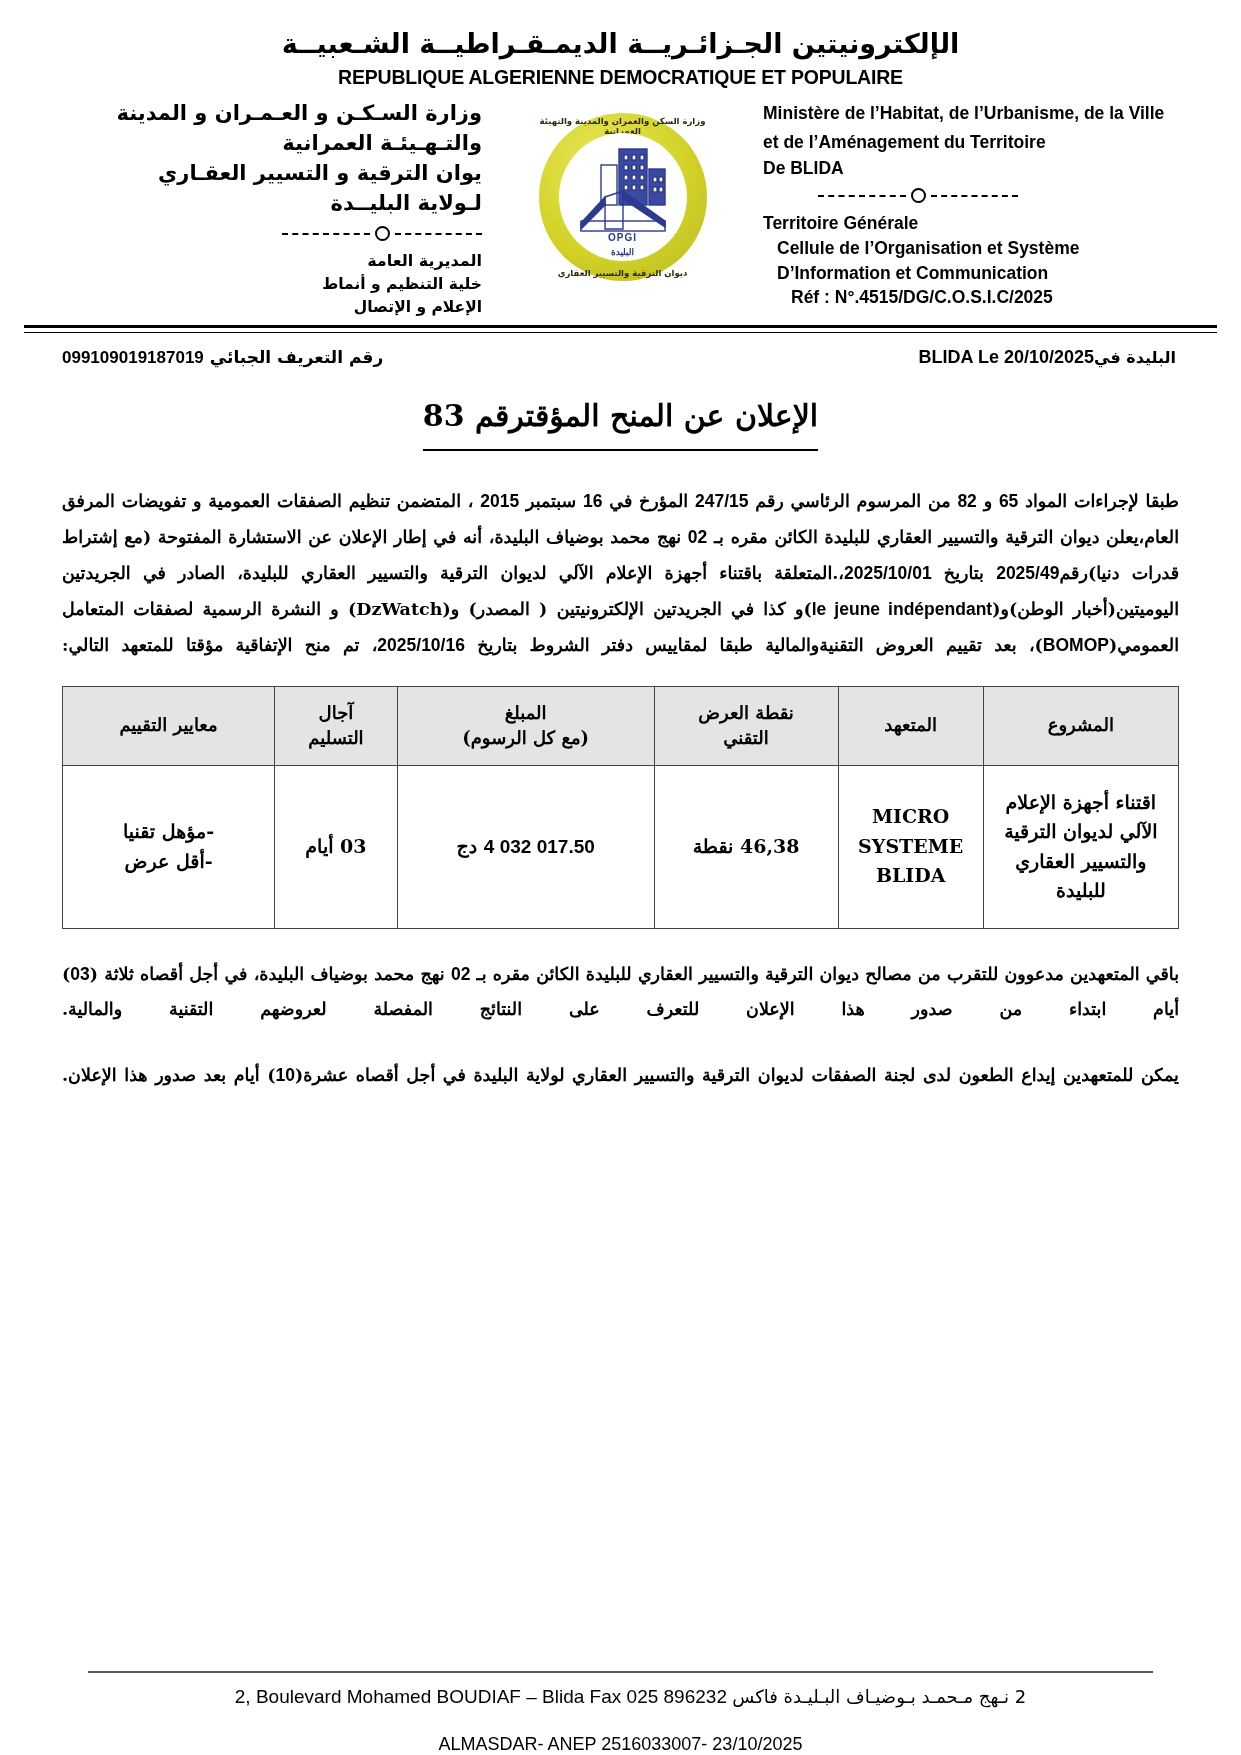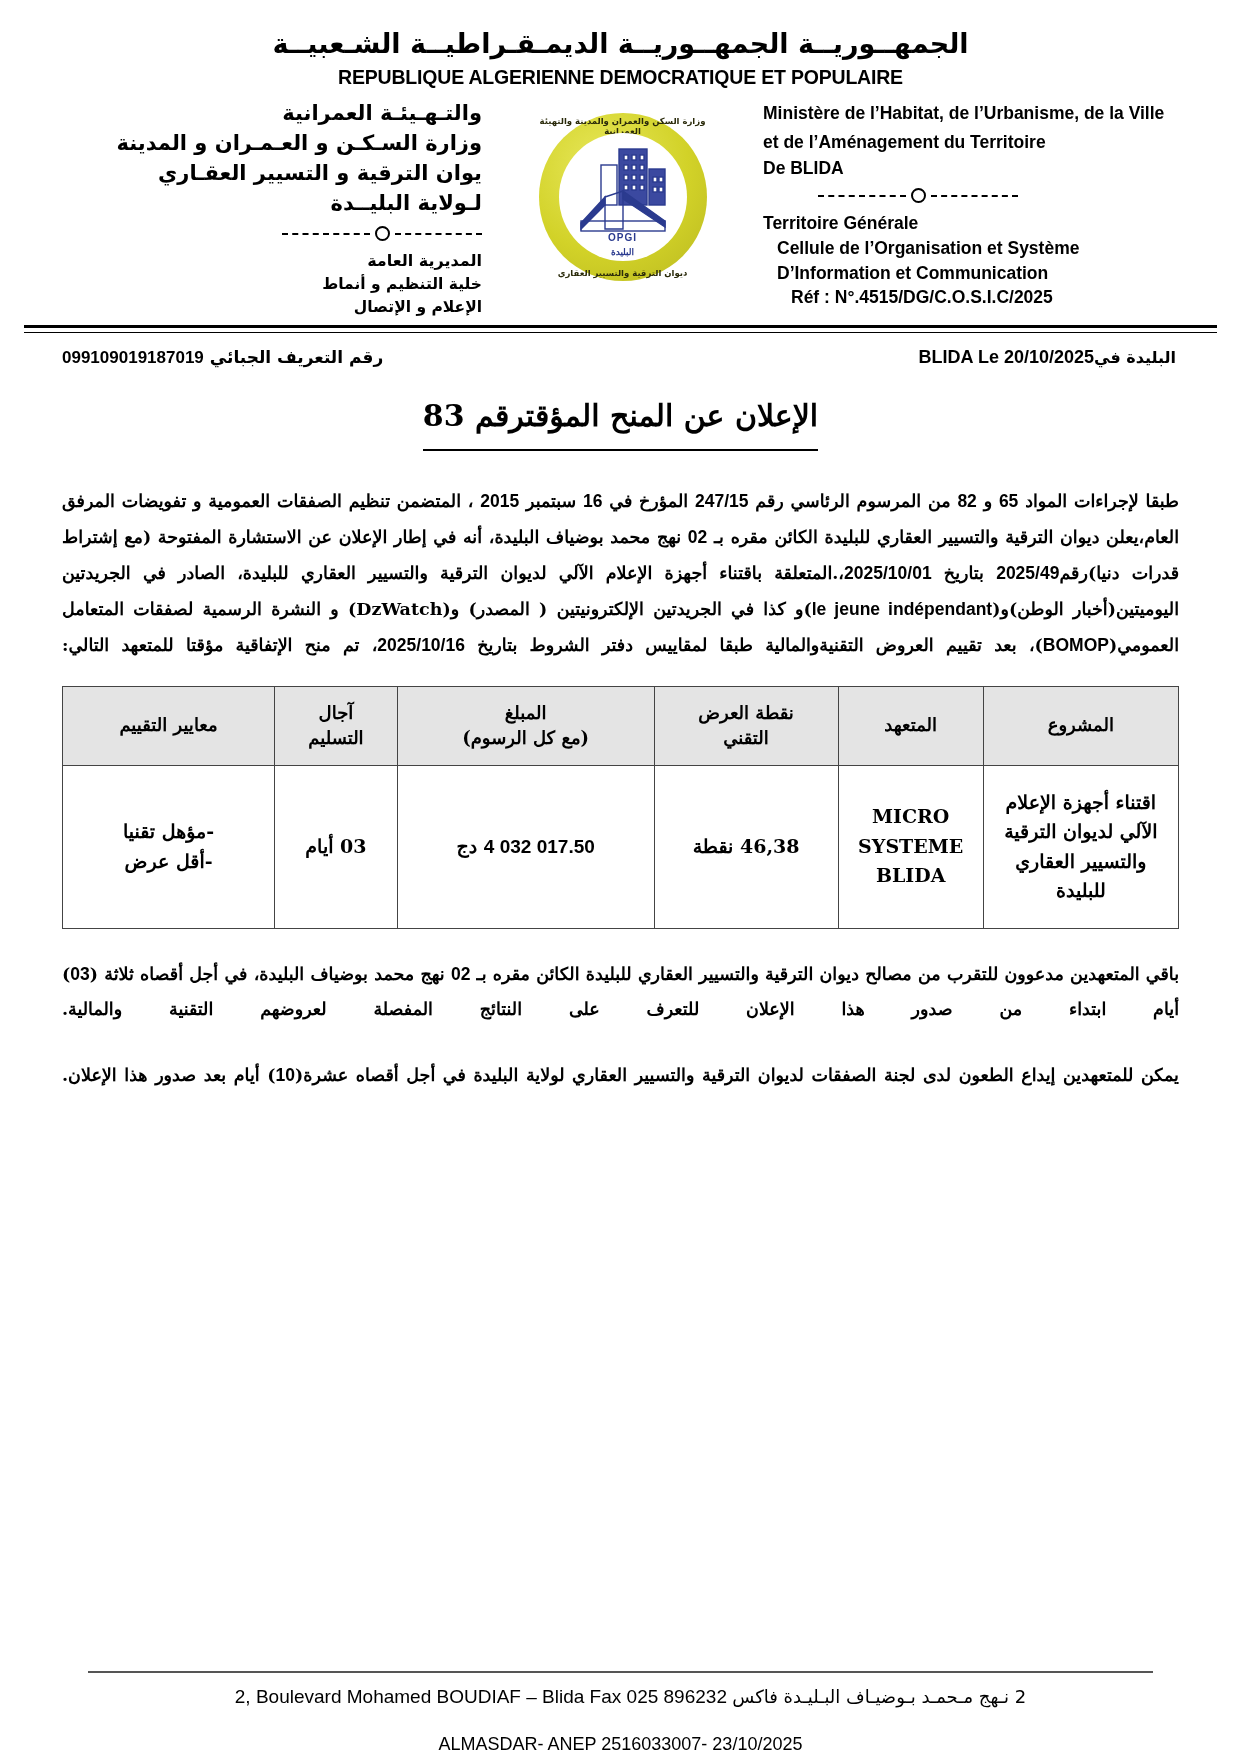--- a/index.html
+++ b/index.html
@@ -322,21 +322,21 @@
     font-family: "Liberation Sans", sans-serif;
     font-size: 18px;
     direction: ltr;
   }
 </style>
 </head>
 <body>
 
 <div class="page">
 
-  <div class="nation-ar">الجمهــوريــة الجمهــوريــة الديمـقـراطيــة الشـعبيــة</div>
+  <div class="nation-ar">الإلكترونيتين الجـزائـريــة الديمـقـراطيــة الشـعبيــة</div>
   <div class="nation-fr">REPUBLIQUE ALGERIENNE DEMOCRATIQUE ET POPULAIRE</div>
 
   <div class="letterhead">
 
     <div class="lh-left">
       <div>Ministère de l’Habitat, de l’Urbanisme, de la Ville</div>
       <div>et de l’Aménagement du Territoire</div>
       <div class="tight">De BLIDA</div>
 
       <div class="dash-sep dash-left">
@@ -387,22 +387,22 @@
               </g>
             </g>
           </svg>
         </div>
         <div class="logo-cap op">OPGI</div>
         <div class="logo-cap bl">البليدة</div>
       </div>
     </div>
 
     <div class="lh-right">
+      <div>وزارة السـكـن و العـمـران و المدينة</div>
       <div>والتـهـيئـة العمرانية</div>
-      <div>وزارة السـكـن و العـمـران و المدينة</div>
       <div>يوان الترقية و التسيير العقـاري</div>
       <div>لـولاية البليــدة</div>
 
       <div class="dash-sep dash-right">
         <span class="dseg"></span>
         <span class="circ"></span>
         <span class="dseg"></span>
       </div>
 
       <div class="small">المديرية العامة</div>

